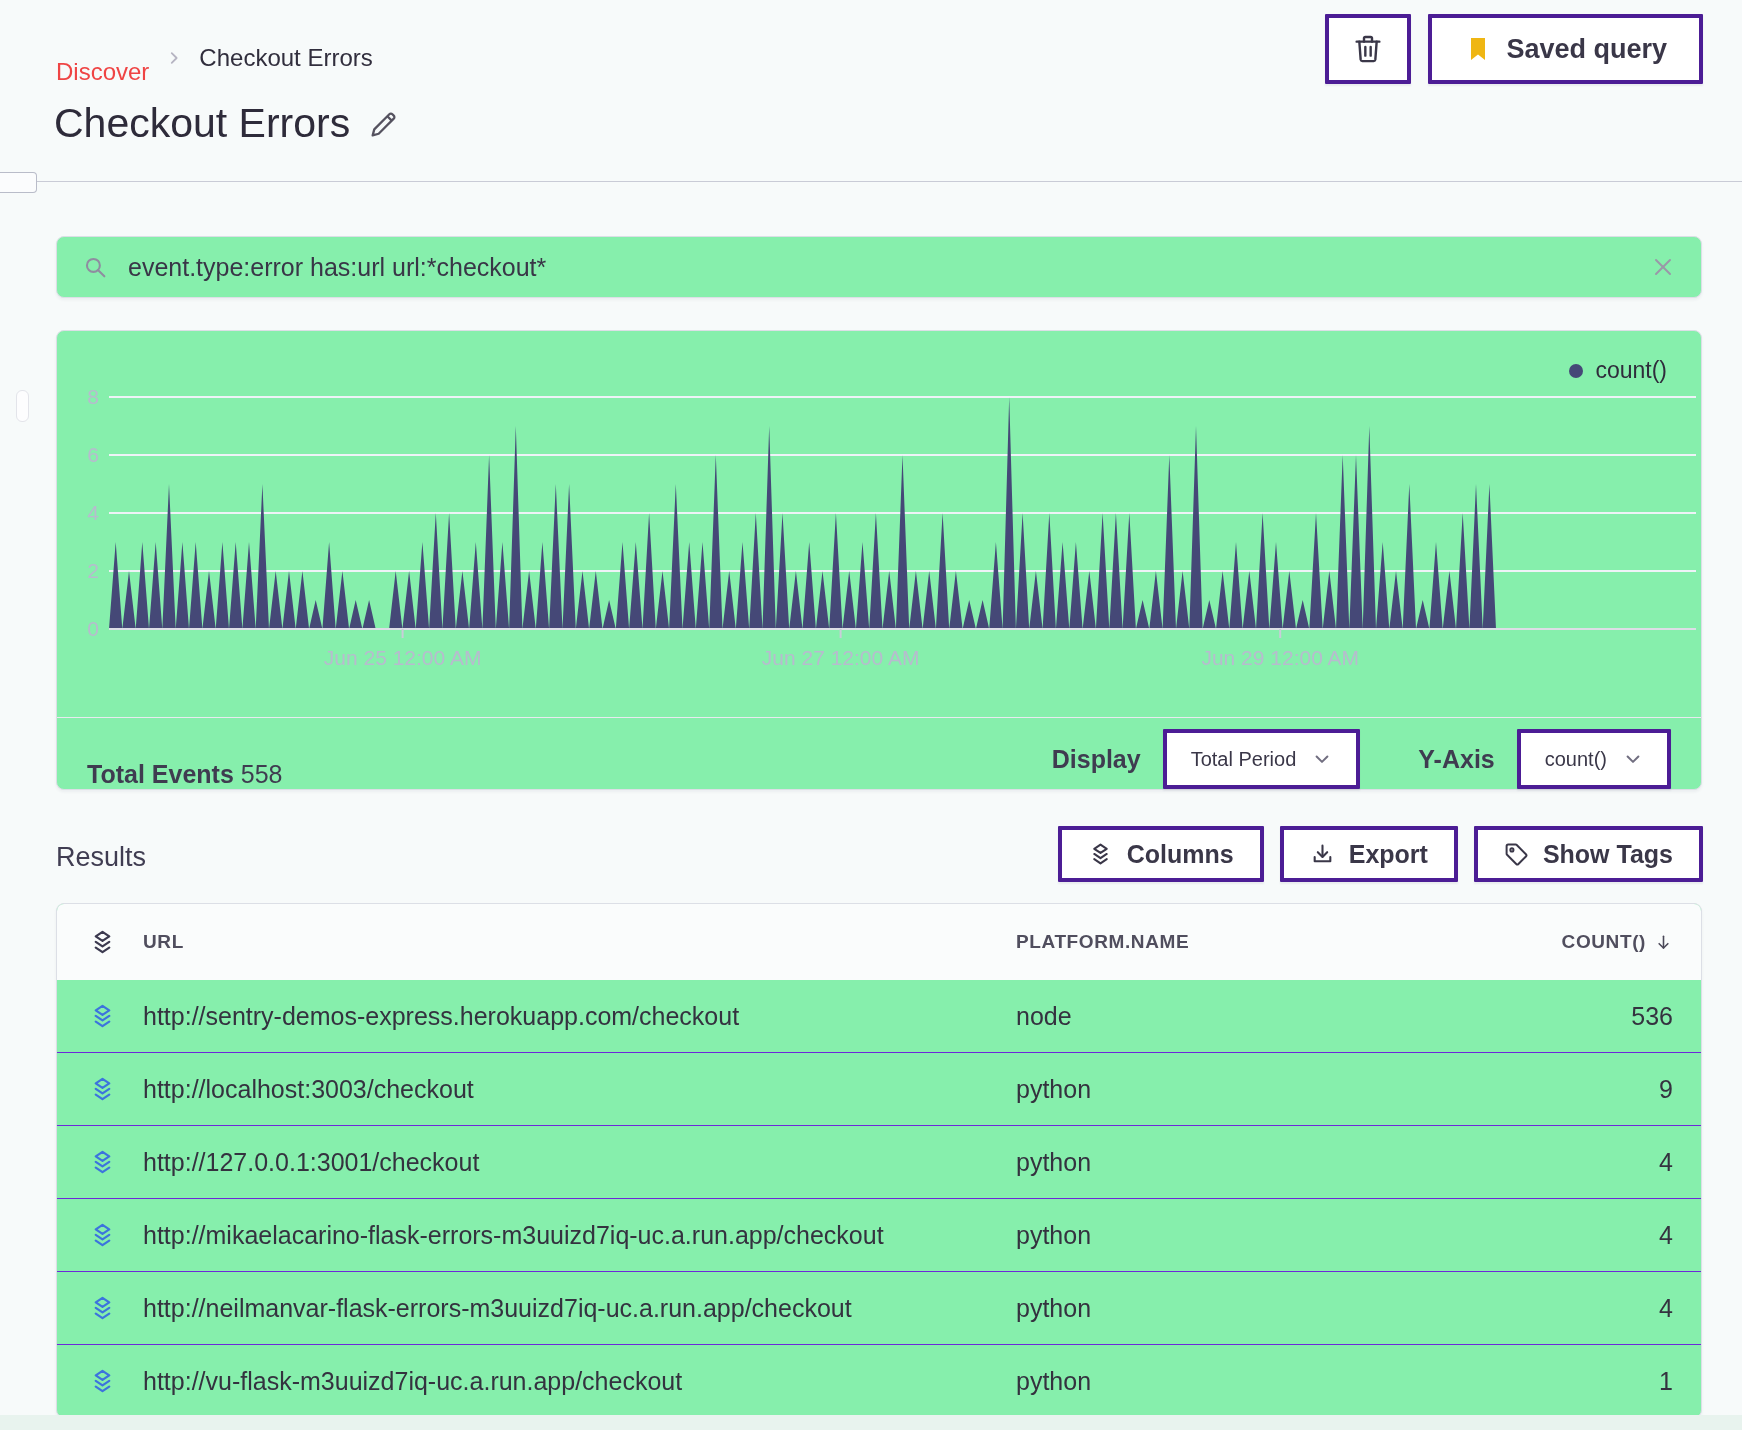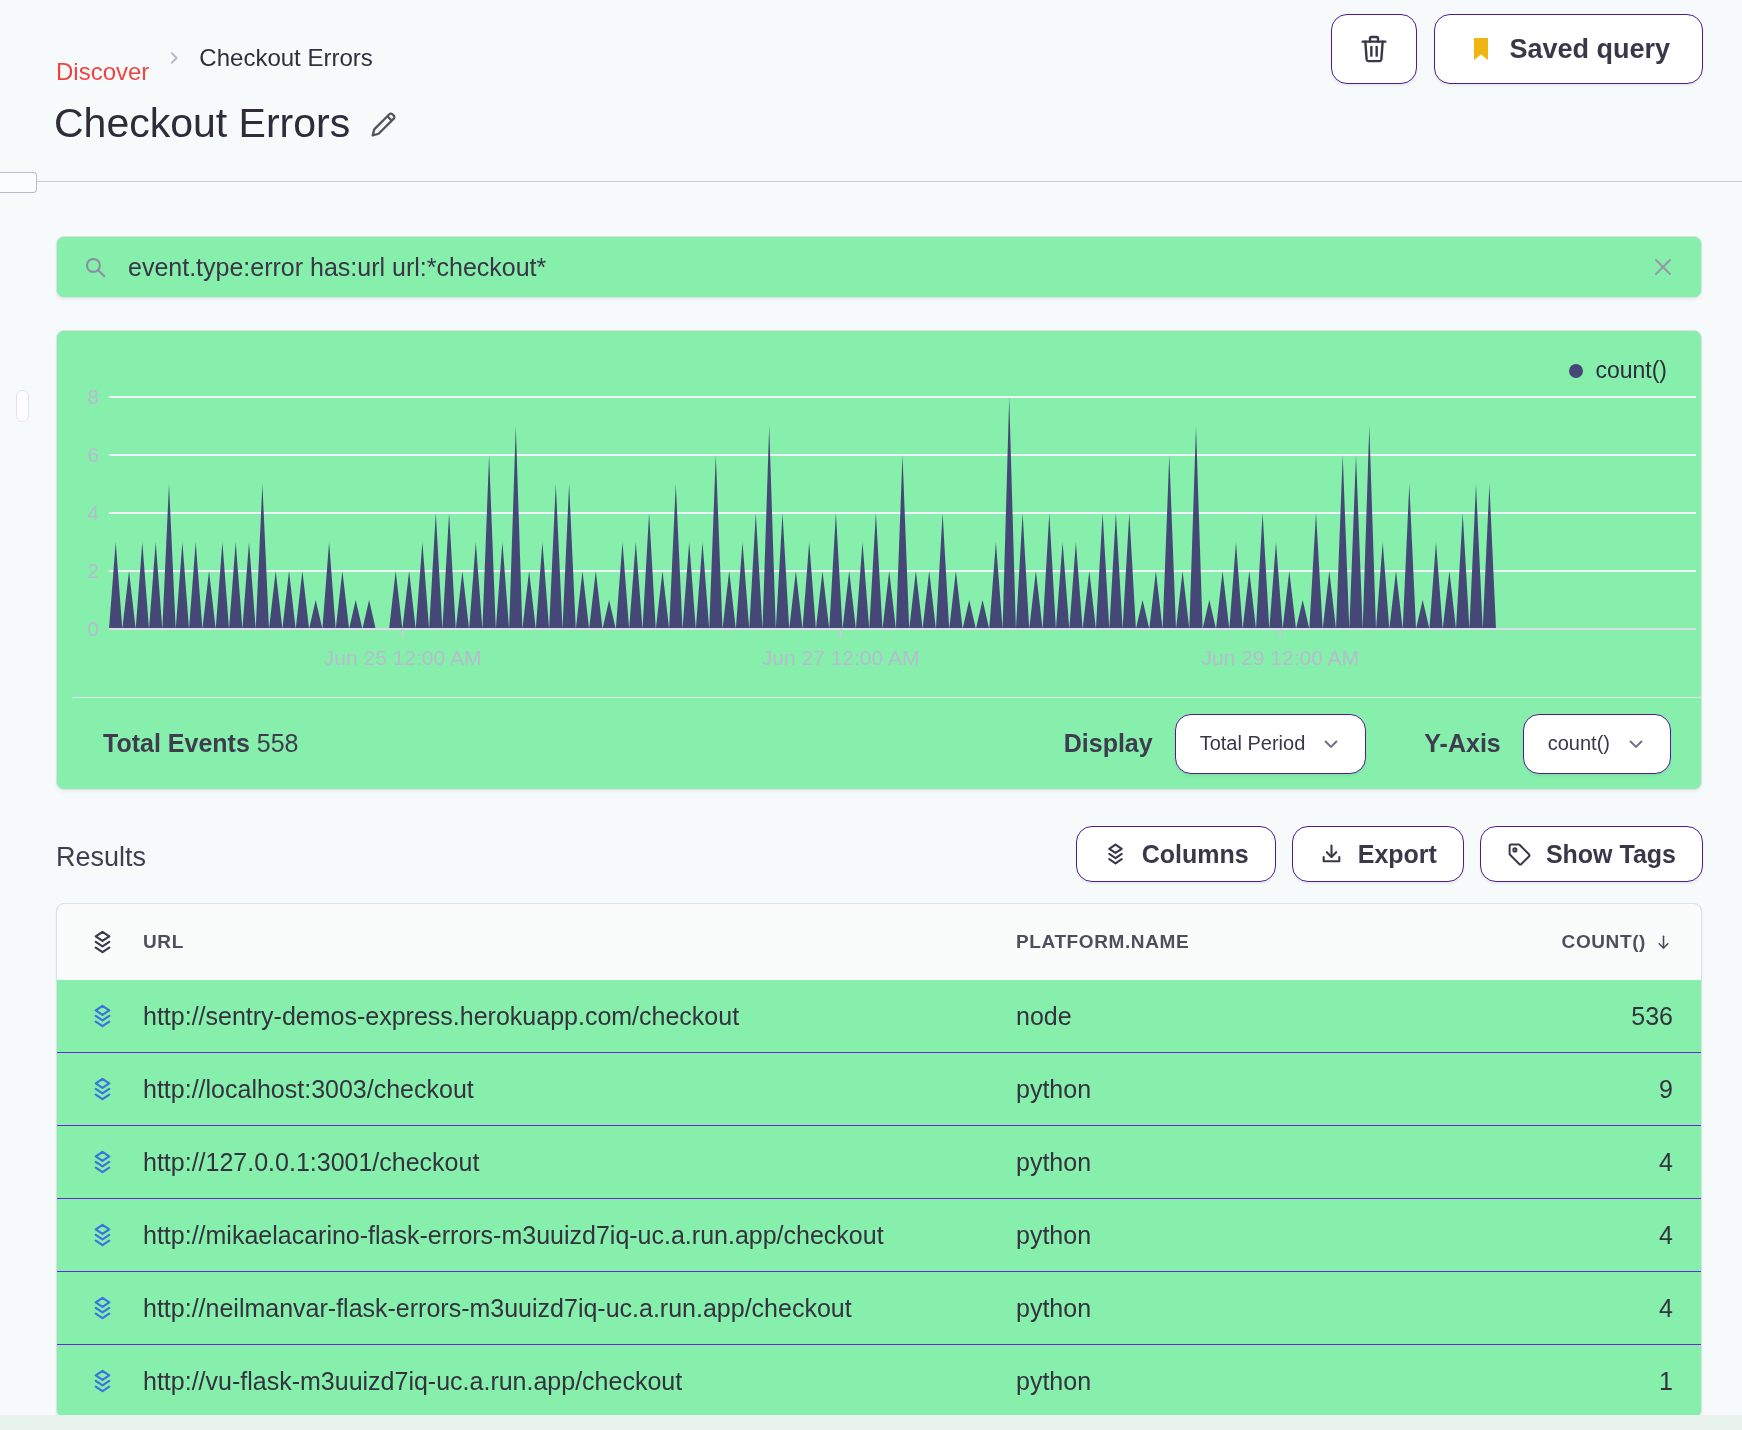--- a/index.html
+++ b/index.html
@@ -5,21 +5,21 @@
   html,body{margin:0;padding:0;}
   body{
     width:1742px;height:1430px;position:relative;overflow:hidden;
     background:#f7fafa;color:#33303f;
     font-family:"Liberation Sans",sans-serif;
   }
   
   .panel{background:#86efac;border:1px solid #dcdfe6;border-radius:8px;
          box-shadow:0 2px 3px rgba(55,50,80,0.06);}
   .btn{display:inline-flex;align-items:center;justify-content:center;gap:14px;
-       background:#fff;border:1px solid #4c1d95;border-radius:16px;
+       background:#fff;border:4px solid #4c1d95;border-radius:1px;
        font-weight:bold;color:#3a3748;box-shadow:0 2px 2px rgba(55,50,80,0.07);
        cursor:pointer;}
   svg{display:block;}
   
   .breadcrumb{position:absolute;left:56px;top:30px;display:flex;align-items:center;
               gap:16px;font-size:24px;}
   .crumb-link{color:#ef4444;margin-top:28px;}
   .crumb-current{color:#312e3d;}
   .crumb-chevron{width:18px;height:18px;color:#b6b4c2;}
   
@@ -46,22 +46,22 @@
   .search-query{flex:1;margin-left:20px;font-size:25px;color:#393647;white-space:nowrap;
                 overflow:hidden;}
   .search-bar .clear{width:24px;height:24px;color:#9a98a8;flex:0 0 auto;cursor:pointer;}
   
   .chart-panel{position:absolute;left:56px;top:330px;width:1646px;height:460px;
                box-sizing:border-box;}
   .legend{position:absolute;top:26px;right:34px;display:flex;align-items:center;gap:12px;
           font-size:23px;color:#2f2c3b;}
   .legend-dot{width:14px;height:14px;border-radius:50%;}
   #chart-svg{position:absolute;left:0;top:38px;width:1639px;height:340px;}
-  .chart-footer{position:absolute;left:16px;right:0;bottom:0;height:92px;
-                border-top:1px solid #e8eaef;display:flex;align-items:center;
+  .chart-footer{position:absolute;left:0;right:0;bottom:0;height:72px;
+                border-top:1px solid #e8eaef;display:flex;align-items:flex-end;
                 padding:0 30px;box-sizing:border-box;}
   .total-label{font-size:25px;font-weight:bold;color:#3f3c50;}
   .total-value{font-size:25px;color:#3f3c50;margin-left:7px;}
   .footer-right{margin-left:auto;display:flex;align-items:center;gap:22px;}
   .ctl-label{font-size:25px;font-weight:bold;color:#3f3c50;}
   .dropdown{height:60px;padding:0 24px;font-size:20px;font-weight:normal;gap:16px;}
   .dropdown .chev{width:20px;height:20px;color:#716e80;}
   .gap-lg{width:14px;}
   
   .results-heading{position:absolute;left:56px;top:842px;font-size:27px;font-weight:normal;

